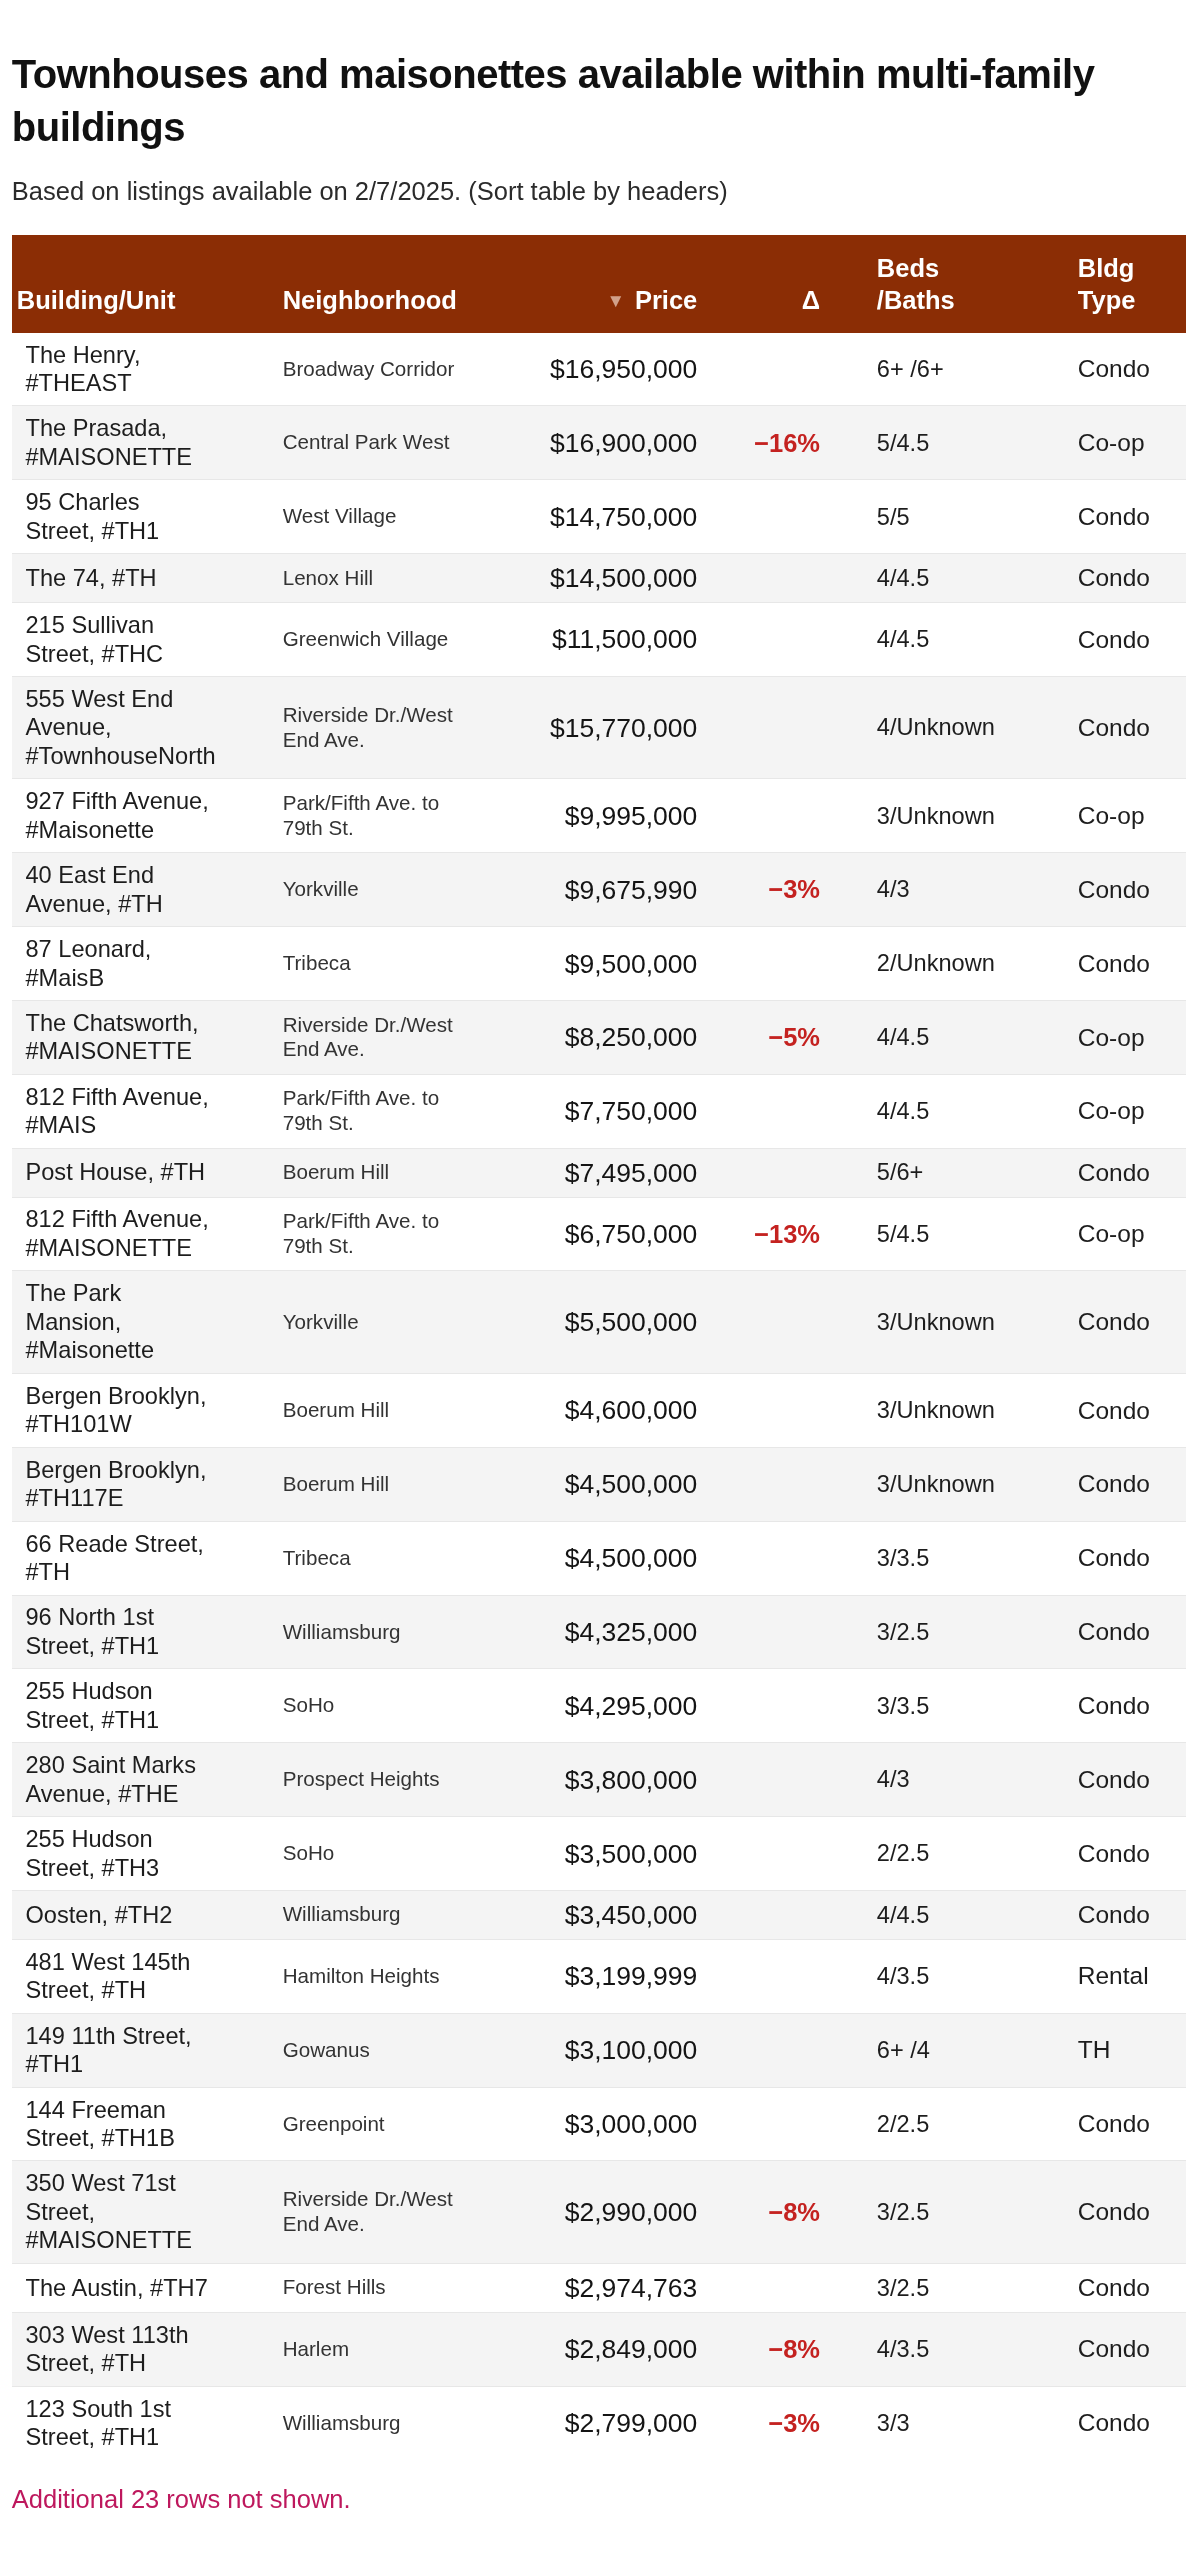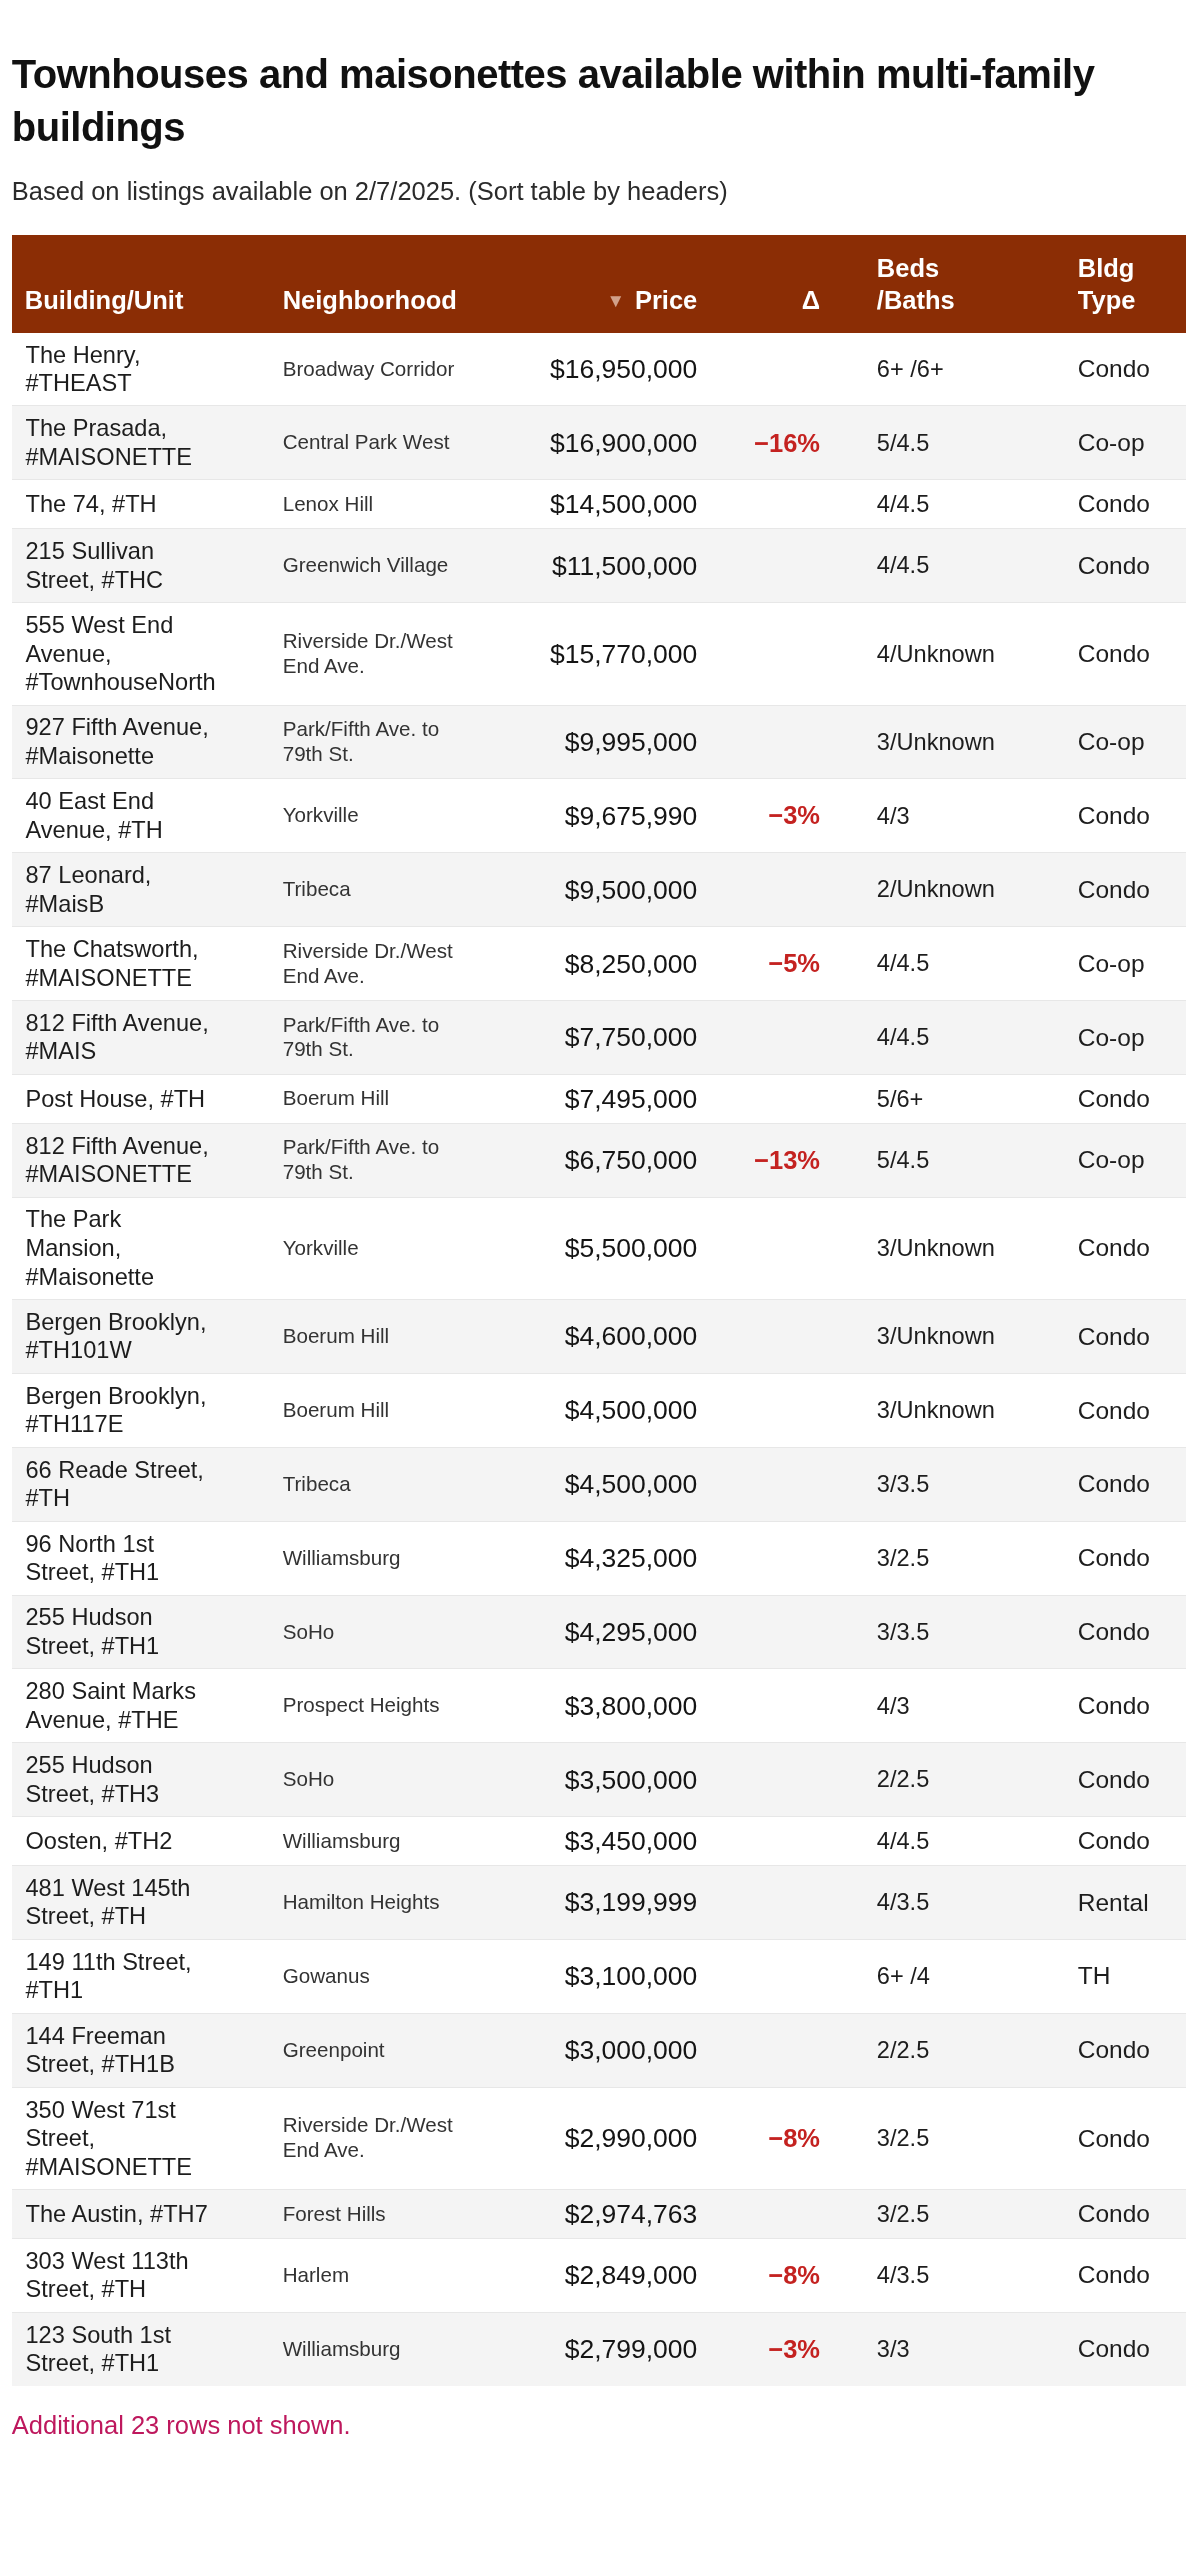--- a/index.html
+++ b/index.html
@@ -34,21 +34,21 @@
     background: #8B2D05;
     color: #ffffff;
     font-size: 25.5px;
     font-weight: 700;
     text-align: left;
     vertical-align: bottom;
     padding: 17.7px 0 15.7px 0;
     white-space: pre-line;
     line-height: 1.25;
   }
-  thead th.col-building { padding-left: 13px; }
+  thead th.col-building { padding-left: 5px; }
   thead th.col-neighborhood { padding-left: 7.9px; }
   thead th.col-price { text-align: right; padding-right: 29.5px; }
   thead th.col-delta { text-align: right; padding-right: 11.8px; }
   thead th.col-beds { padding-left: 45px; }
   thead th.col-type { padding-left: 37px; }
   .sort-arrow {
     color: #D2A18A;
     font-size: 18.7px;
     margin-right: 9.8px;
     position: relative;
@@ -125,20 +125,28 @@
   </tr>
       <tr>
     <td class="cell-building">The Prasada, #MAISONETTE</td>
     <td class="cell-neighborhood">Central Park West</td>
     <td class="cell-price">$16,900,000</td>
     <td class="cell-delta">−16%</td>
     <td class="cell-beds">5/4.5</td>
     <td class="cell-type">Co-op</td>
   </tr>
       <tr>
+    <td class="cell-building">95 Charles Street, #TH1</td>
+    <td class="cell-neighborhood">West Village</td>
+    <td class="cell-price">$14,750,000</td>
+    <td class="cell-delta"></td>
+    <td class="cell-beds">5/5</td>
+    <td class="cell-type">Condo</td>
+  </tr>
+      <tr>
     <td class="cell-building">The 74, #TH</td>
     <td class="cell-neighborhood">Lenox Hill</td>
     <td class="cell-price">$14,500,000</td>
     <td class="cell-delta"></td>
     <td class="cell-beds">4/4.5</td>
     <td class="cell-type">Condo</td>
   </tr>
       <tr>
     <td class="cell-building">215 Sullivan Street, #THC</td>
     <td class="cell-neighborhood">Greenwich Village</td>

